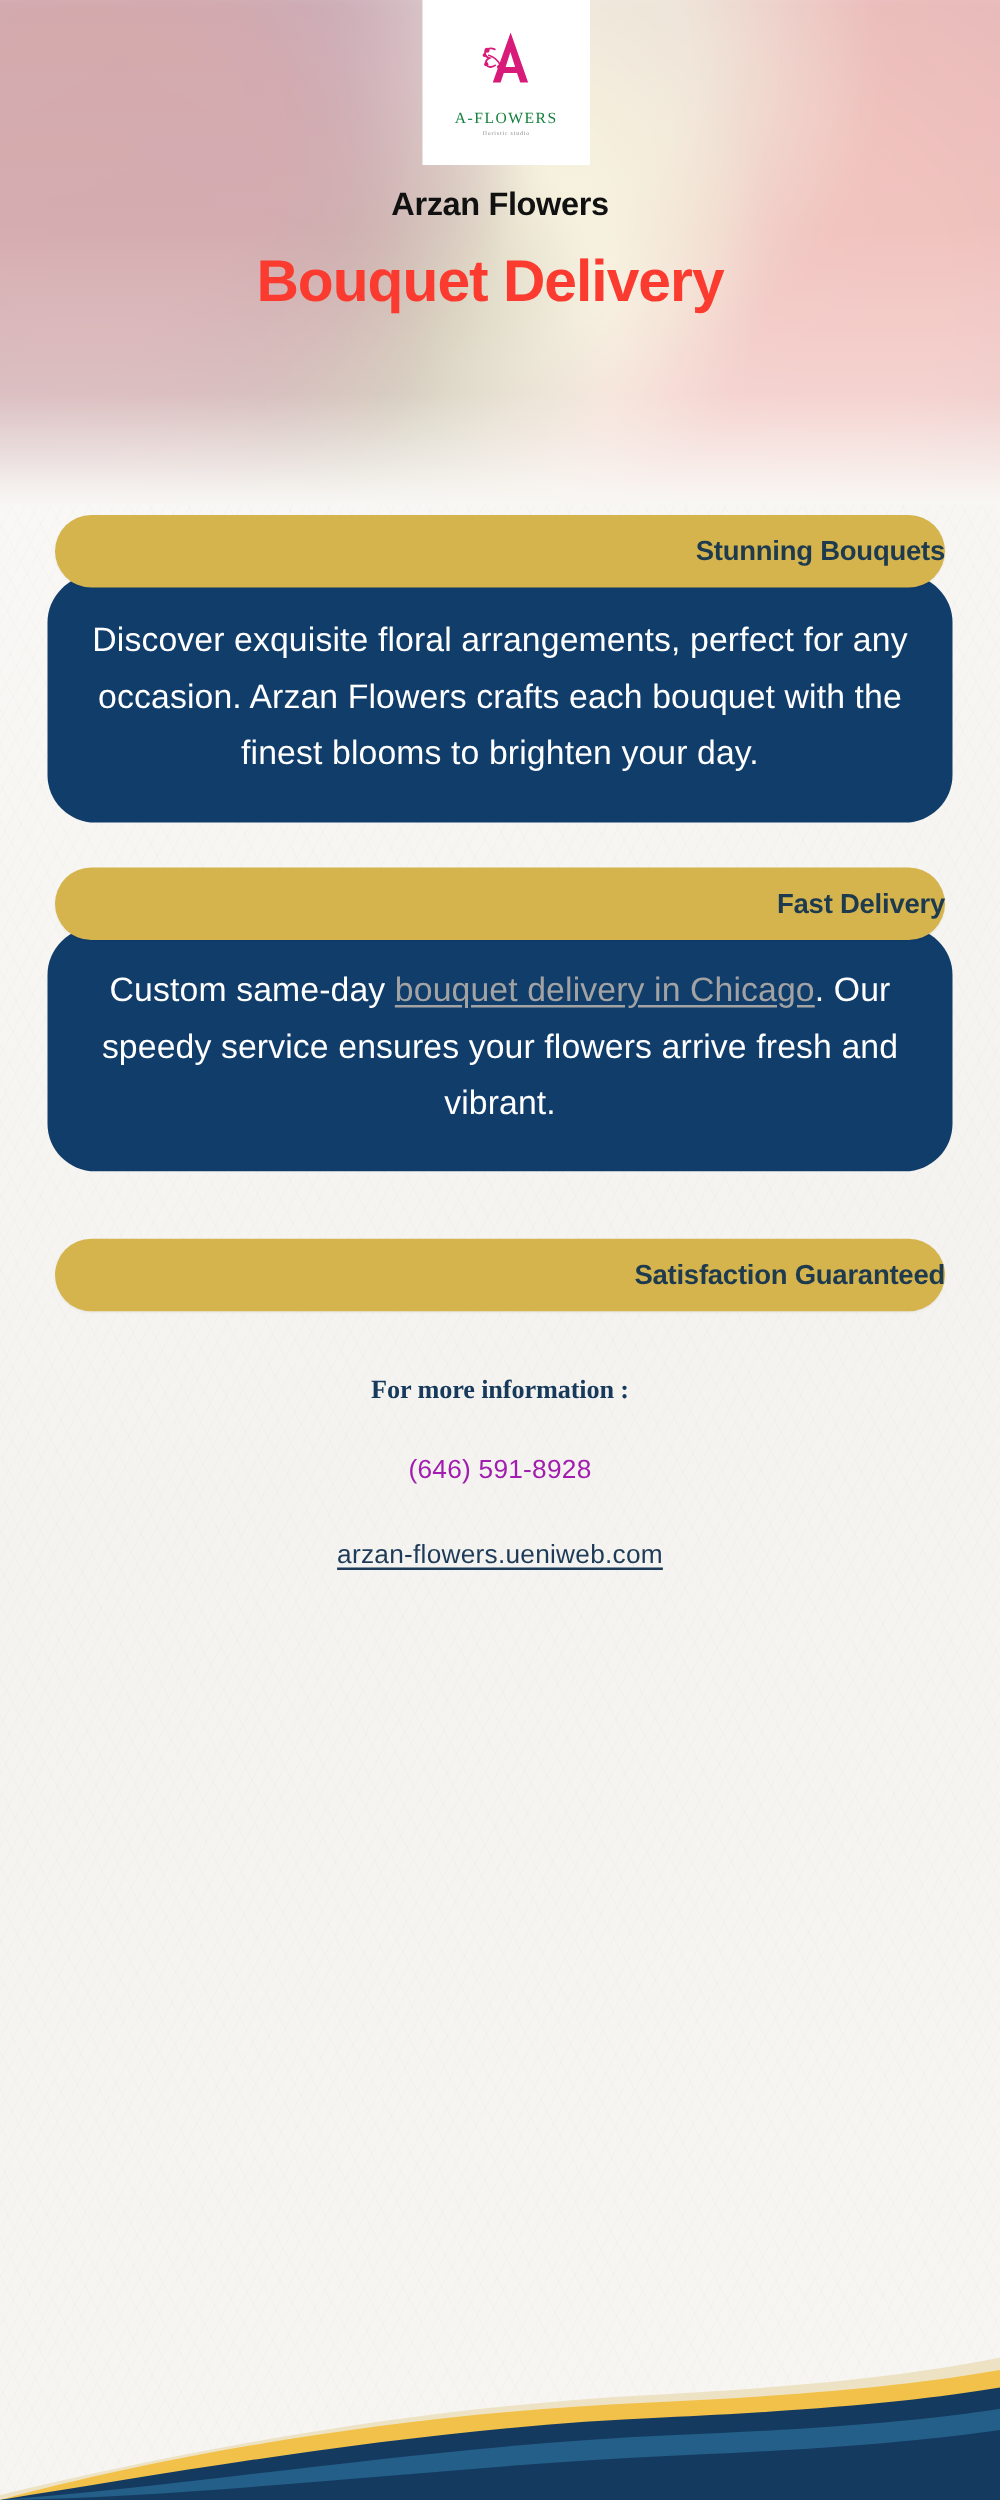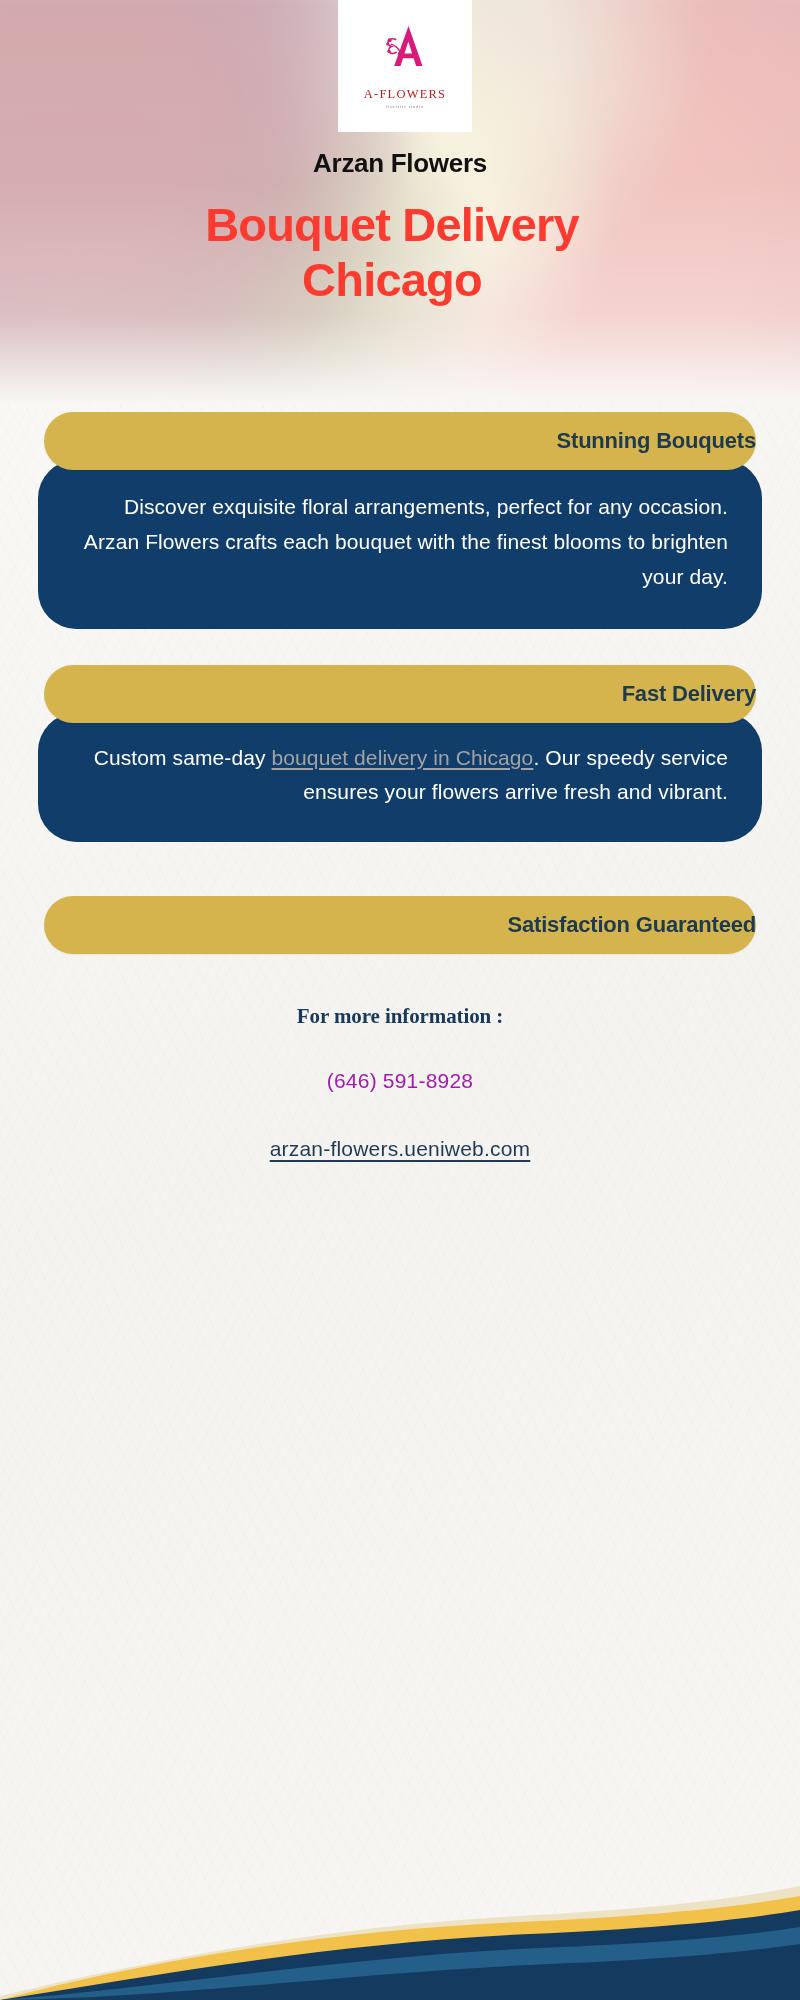--- a/index.html
+++ b/index.html
@@ -114,21 +114,21 @@
   .logo-mark {
     width: 54px;
     height: 48px;
     display: block;
   }
 
   .logo-wordmark {
     font-family: "Liberation Serif", serif;
     font-size: 12.5px;
     letter-spacing: 1.2px;
-    color: #b91c1c;
+    color: #15803d;
     margin-top: 16px;
     white-space: nowrap;
   }
 
   .logo-tagline {
     font-family: "Liberation Serif", serif;
     font-size: 4.6px;
     letter-spacing: 0.7px;
     color: #8a8288;
     margin-top: 2px;
@@ -194,23 +194,23 @@
     position: relative;
     z-index: 1;
     margin-top: -10px;
     background: #113d6b;
     border-radius: 38px;
     padding: 30px 40px 30px 40px;
     color: #ffffff;
   }
 
   .card-body-text {
-    font-size: 21px;
+    font-size: 27px;
     line-height: 1.66;
-    text-align: right;
+    text-align: center;
     font-weight: 400;
     letter-spacing: 0.1px;
   }
 
   .card-body-text .inline-link {
     text-underline-offset: 3px;
     color: #a3a3a3;
   }
 
   
@@ -299,21 +299,20 @@
           <ellipse cx="24.6" cy="33.3" rx="2.2" ry="1.3" transform="rotate(-20 24.6 33.3)" fill="#D81B79"></ellipse>
         </svg>
         <div class="logo-wordmark">A-FLOWERS</div>
         <div class="logo-tagline">floristic studio</div>
       </div>
 
       <div class="brand-name">Arzan Flowers</div>
 
       <div class="hero-title">
         <div>Bouquet Delivery</div>
-        <div>Chicago</div>
       </div>
 
     </div>
   </div>
 
   <div class="cards">
 
     <div class="card card--1">
       <div class="card-header">
         <div class="card-header-text">Stunning Bouquets</div>

